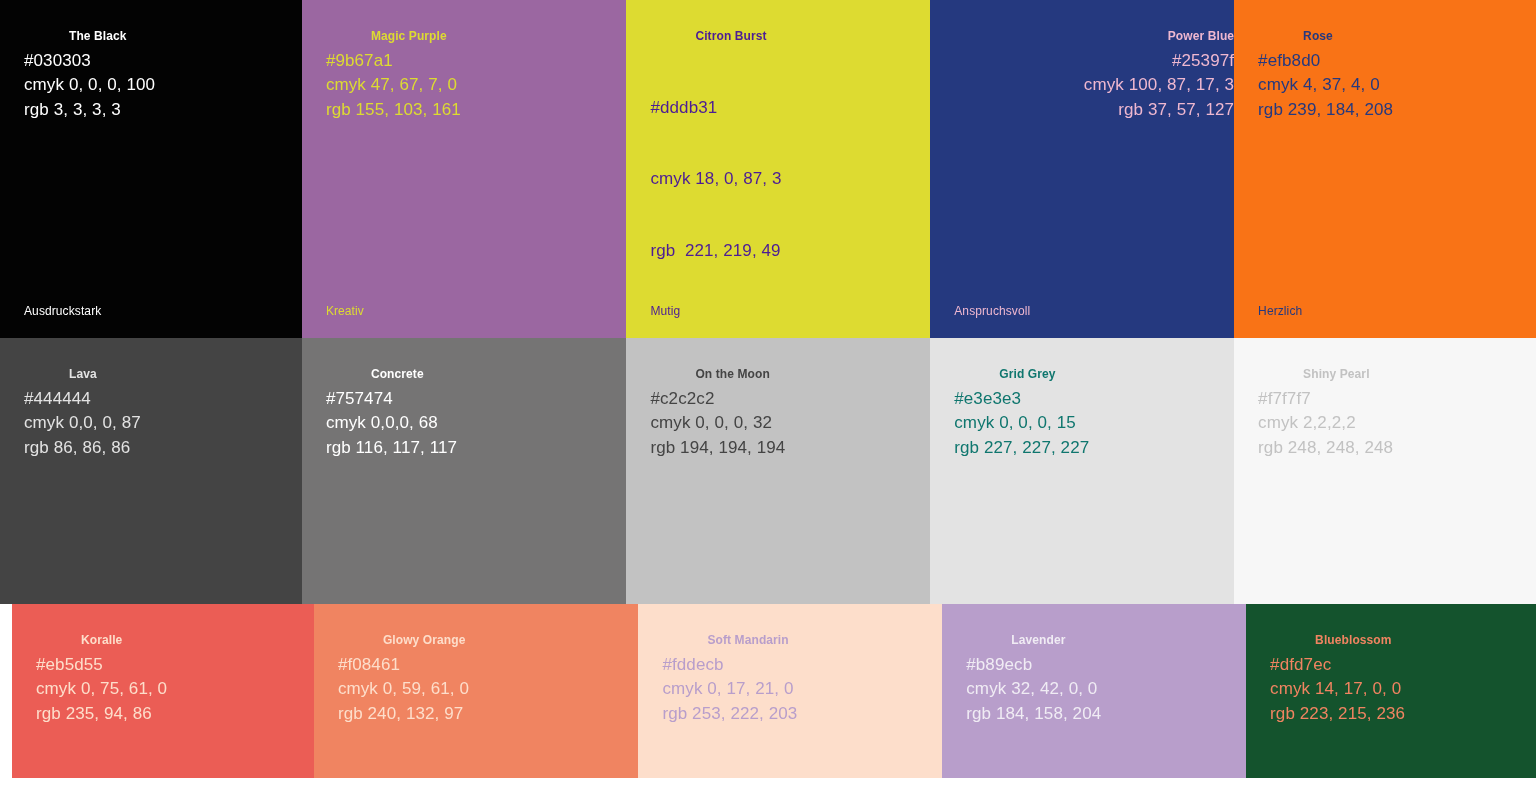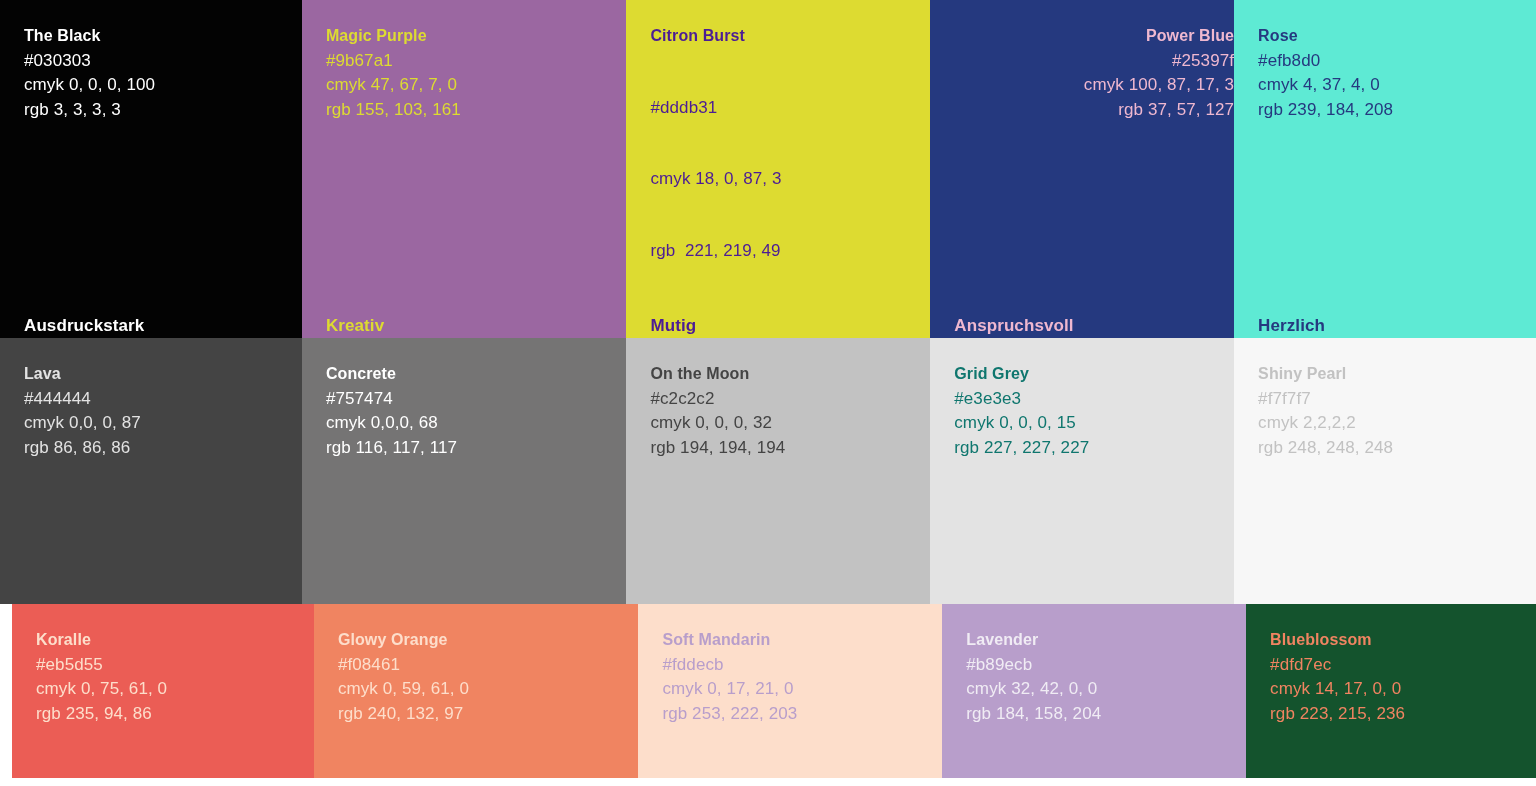--- a/index.html
+++ b/index.html
@@ -37,39 +37,40 @@
     flex-direction: column;
     overflow: hidden;
   }
   .col-1 { width: 306px; }
   .col-2 { width: 329px; }
   .col-3 { width: 308px; }
   .col-4 { width: 308px; }
   .col-5 { width: 306px; }
 
   .sw-name {
-    font-size: 16px;
+    font-size: 12px;
     font-weight: bold;
     line-height: 24.5px;
     letter-spacing: 0.1px;
     white-space: nowrap;
+    margin-left: 45px;
   }
   .sw-line {
     font-size: 17px;
     font-weight: normal;
     line-height: 24.5px;
     letter-spacing: 0.1px;
     white-space: pre;
   }
   .sw-mood {
     position: absolute;
     left: 24px;
-    bottom: 0;
-    font-size: 17px;
-    font-weight: bold;
+    bottom: 15px;
+    font-size: 12px;
+    font-weight: normal;
     line-height: 24px;
     letter-spacing: 0.1px;
     white-space: nowrap;
   }
   .bottom-strip {
     flex: 1 1 auto;
     background: #ffffff;
     width: 100%;
   }
 </style>
@@ -105,21 +106,21 @@
     </div>
 
     <div class="swatch col-4" style="background-color: rgb(37, 57, 127); color: rgb(239, 184, 208); align-items: flex-end;">
       <div class="sw-name">Power Blue</div>
       <div class="sw-line">#25397f</div>
       <div class="sw-line">cmyk 100, 87, 17, 3</div>
       <div class="sw-line">rgb 37, 57, 127</div>
       <div class="sw-mood">Anspruchsvoll</div>
     </div>
 
-    <div class="swatch col-5" style="background-color: #5eead4; color: rgb(37, 57, 127);">
+    <div class="swatch col-5" style="background-color: #f97316; color: rgb(37, 57, 127);">
       <div class="sw-name">Rose</div>
       <div class="sw-line">#efb8d0</div>
       <div class="sw-line">cmyk 4, 37, 4, 0</div>
       <div class="sw-line">rgb 239, 184, 208</div>
       <div class="sw-mood">Herzlich</div>
     </div>
 
   </div>
 
   <div class="row row-2">

